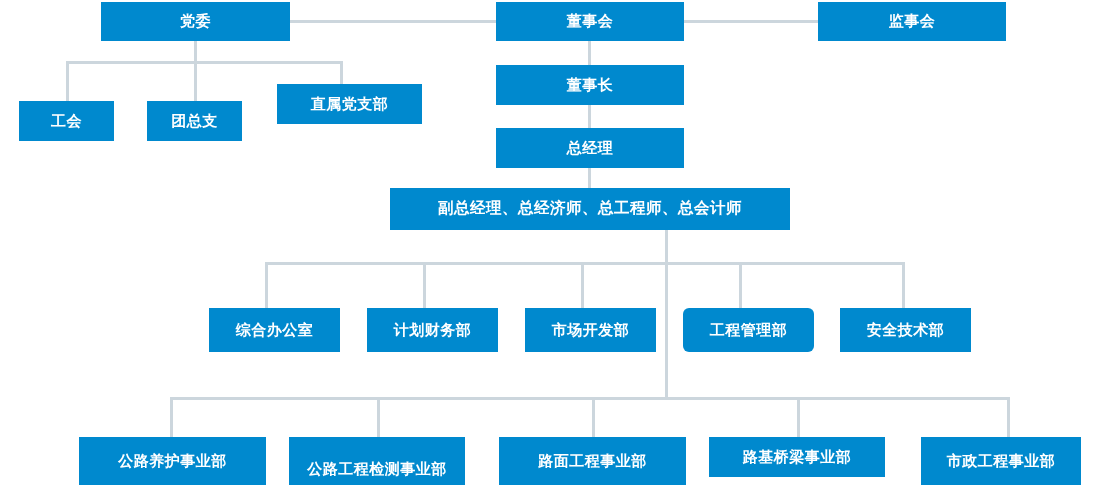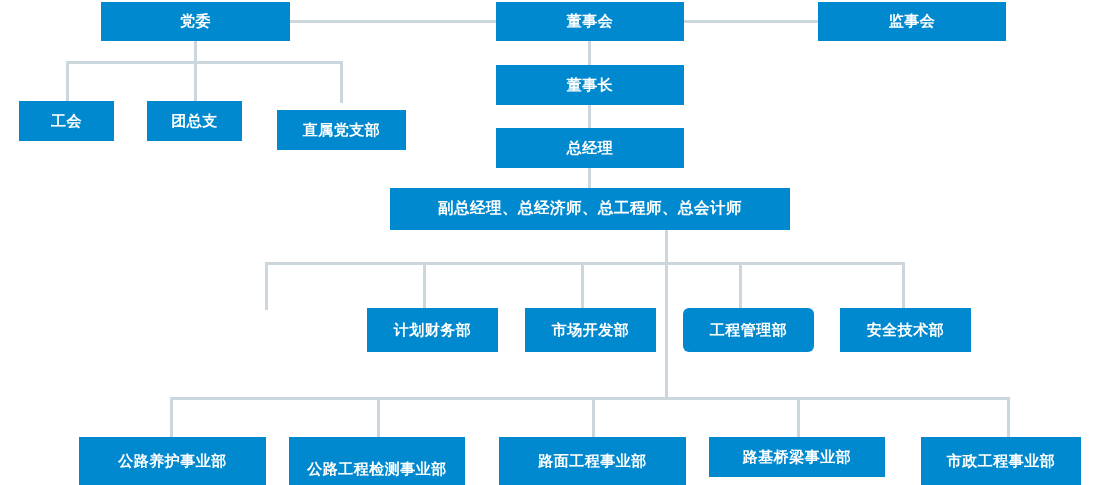--- a/index.html
+++ b/index.html
@@ -76,26 +76,27 @@
   <div class="conn v" style="left:592px; top:397px; height:42px;"></div>
   <div class="conn v" style="left:797px; top:397px; height:42px;"></div>
   <div class="conn v" style="left:1007px; top:397px; height:42px;"></div>
 
   <div class="node" style="left:101px; top:2px; width:189px; height:39px;">党委</div>
   <div class="node" style="left:496px; top:2px; width:188px; height:39px;">董事会</div>
   <div class="node" style="left:818px; top:2px; width:188px; height:39px;">监事会</div>
 
   <div class="node" style="left:19px; top:101px; width:95px; height:40px;">工会</div>
   <div class="node" style="left:147px; top:101px; width:95px; height:40px;">团总支</div>
-  <div class="node" style="left:277px; top:110px; width:129px; height:40px;">直属党支部</div>
+  <div class="node" style="left:277px; top:84px; width:145px; height:40px;">直属党支部</div>
 
   <div class="node" style="left:496px; top:65px; width:188px; height:40px;">董事长</div>
   <div class="node" style="left:496px; top:128px; width:188px; height:40px;">总经理</div>
   <div class="node wide" style="left:390px; top:188px; width:400px; height:42px;">副总经理、总经济师、总工程师、总会计师</div>
 
+  <div class="node" style="left:209px; top:308px; width:131px; height:44px;">综合办公室</div>
   <div class="node" style="left:367px; top:308px; width:131px; height:44px;">计划财务部</div>
   <div class="node" style="left:525px; top:308px; width:131px; height:44px;">市场开发部</div>
   <div class="node" style="left:683px; top:308px; width:131px; height:44px;border-radius:6px;">工程管理部</div>
   <div class="node" style="left:840px; top:308px; width:131px; height:44px;">安全技术部</div>
 
   <div class="node" style="left:79px; top:437px; width:187px; height:48px;">公路养护事业部</div>
   <div class="node" style="left:289px; top:437px; width:176px; height:64px;">公路工程检测事业部</div>
   <div class="node" style="left:499px; top:437px; width:187px; height:48px;">路面工程事业部</div>
   <div class="node" style="left:709px; top:437px; width:176px; height:40px;">路基桥梁事业部</div>
   <div class="node" style="left:921px; top:437px; width:160px; height:48px;">市政工程事业部</div>

